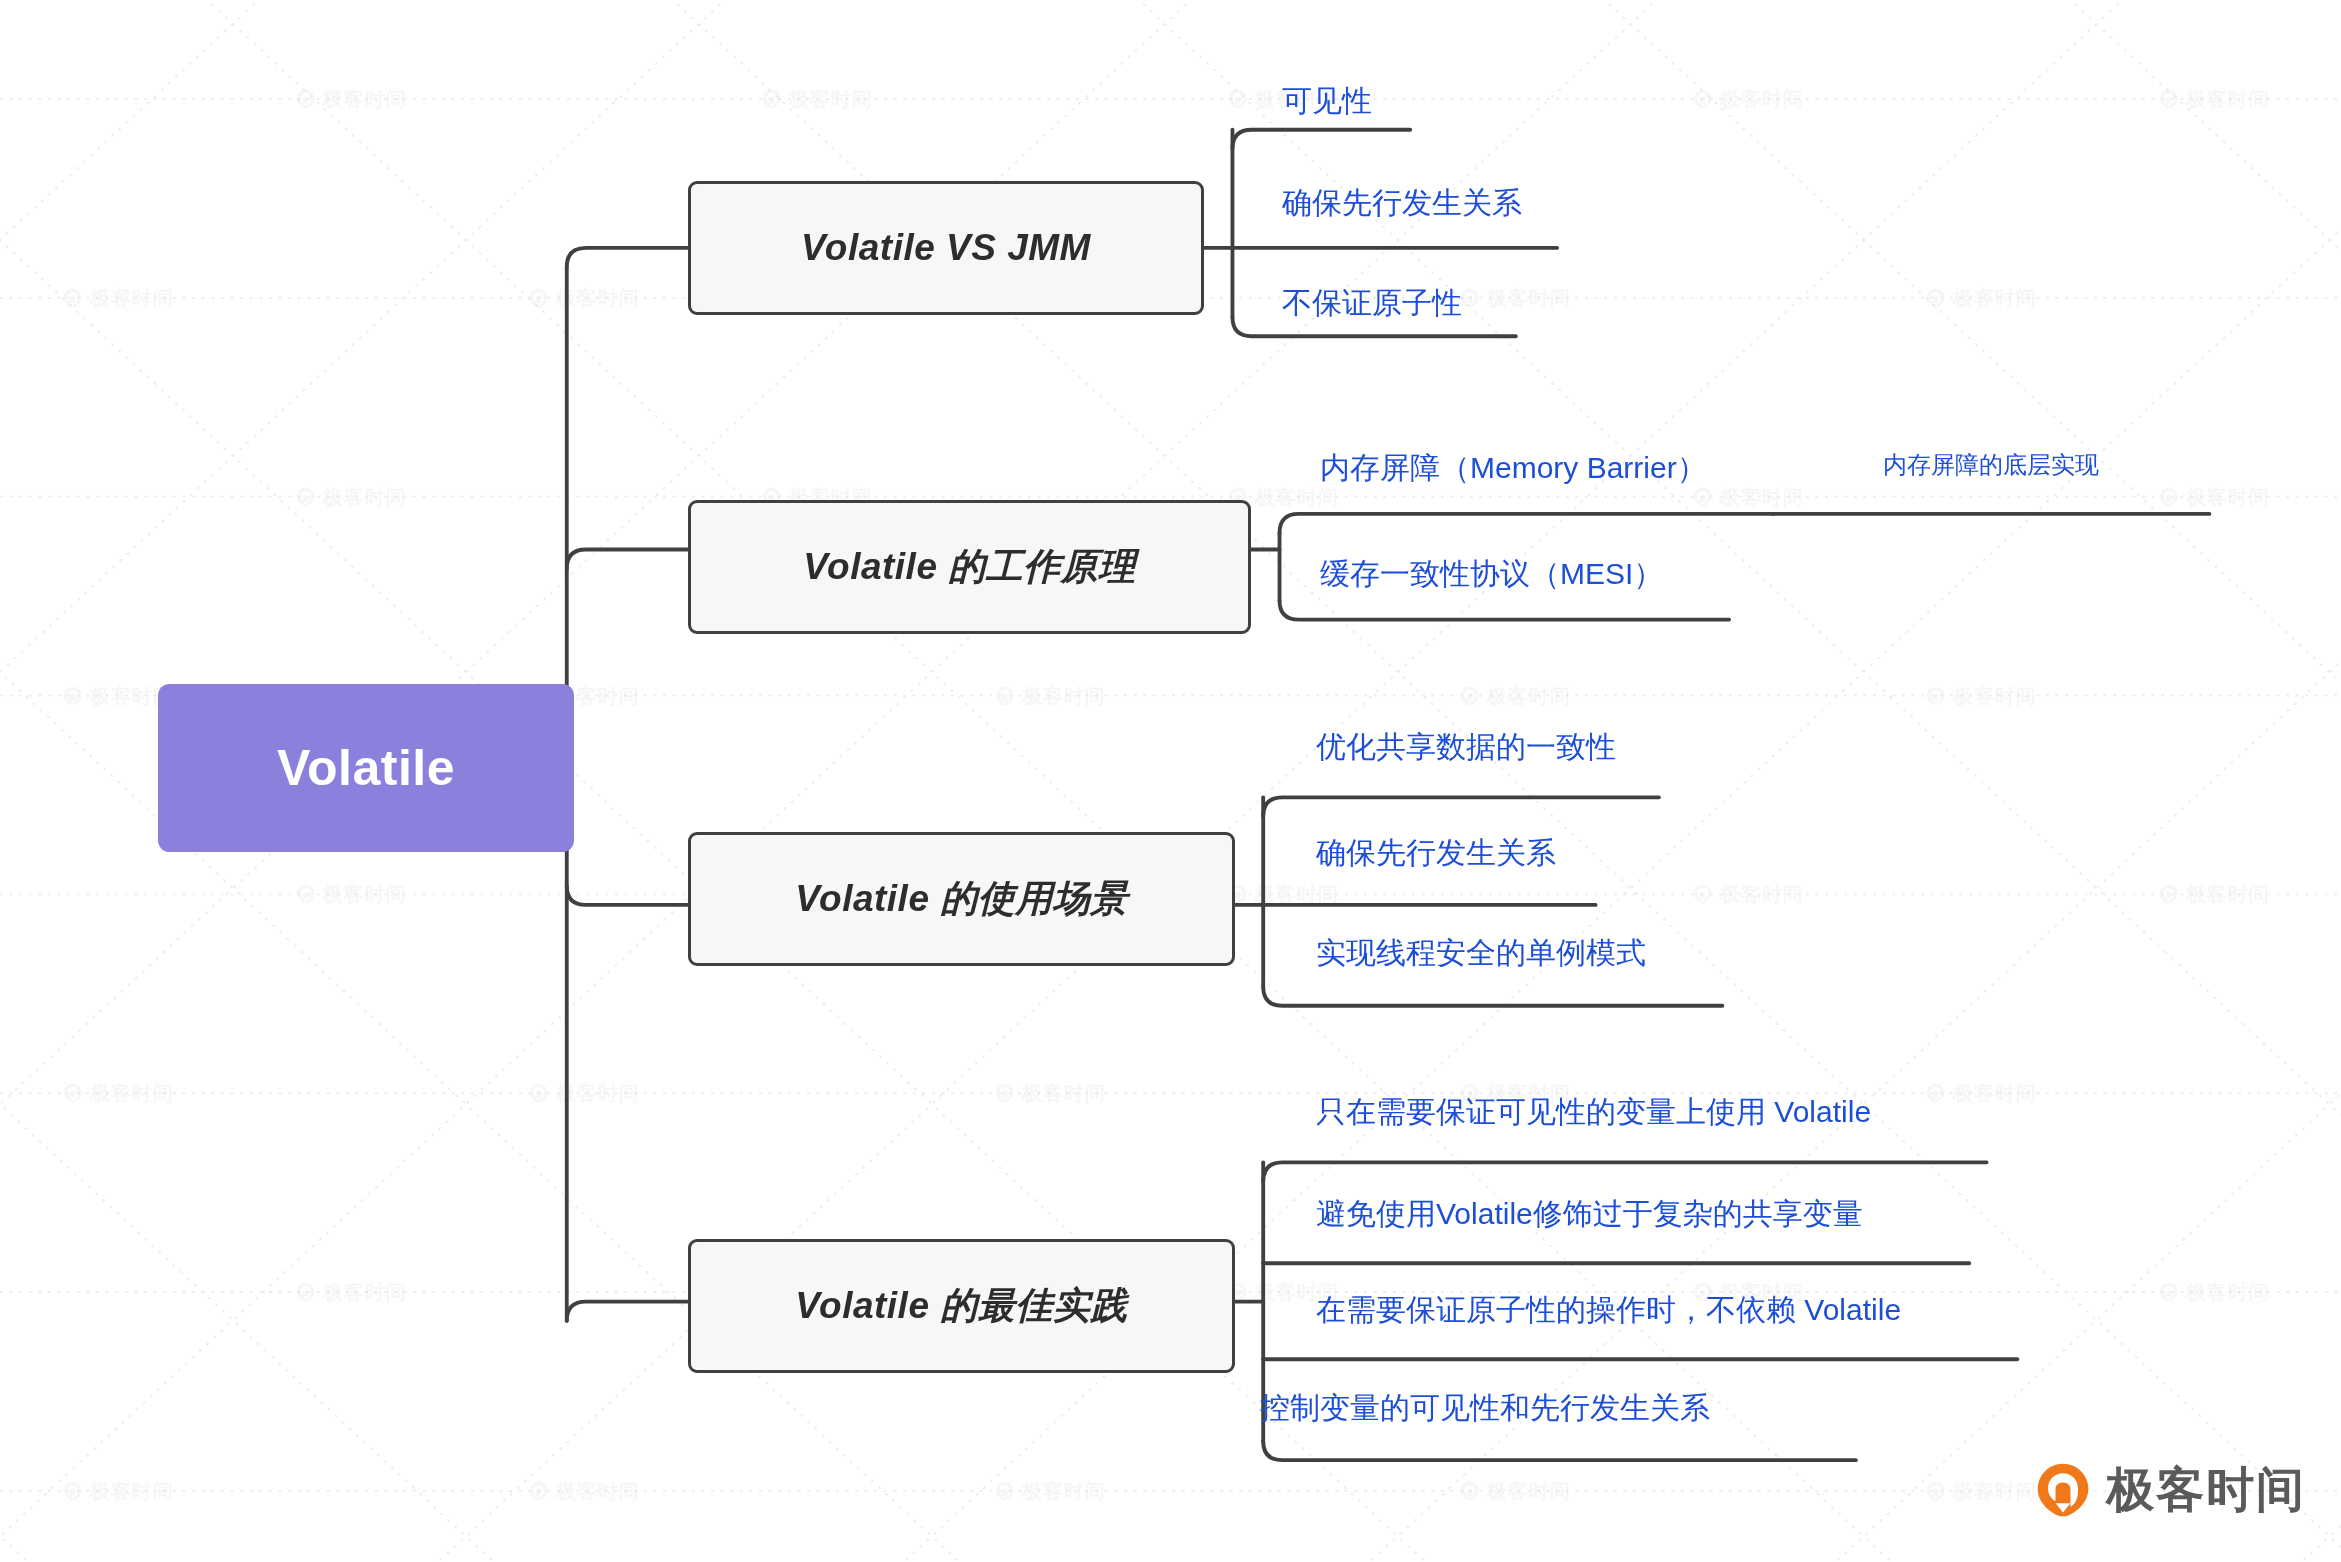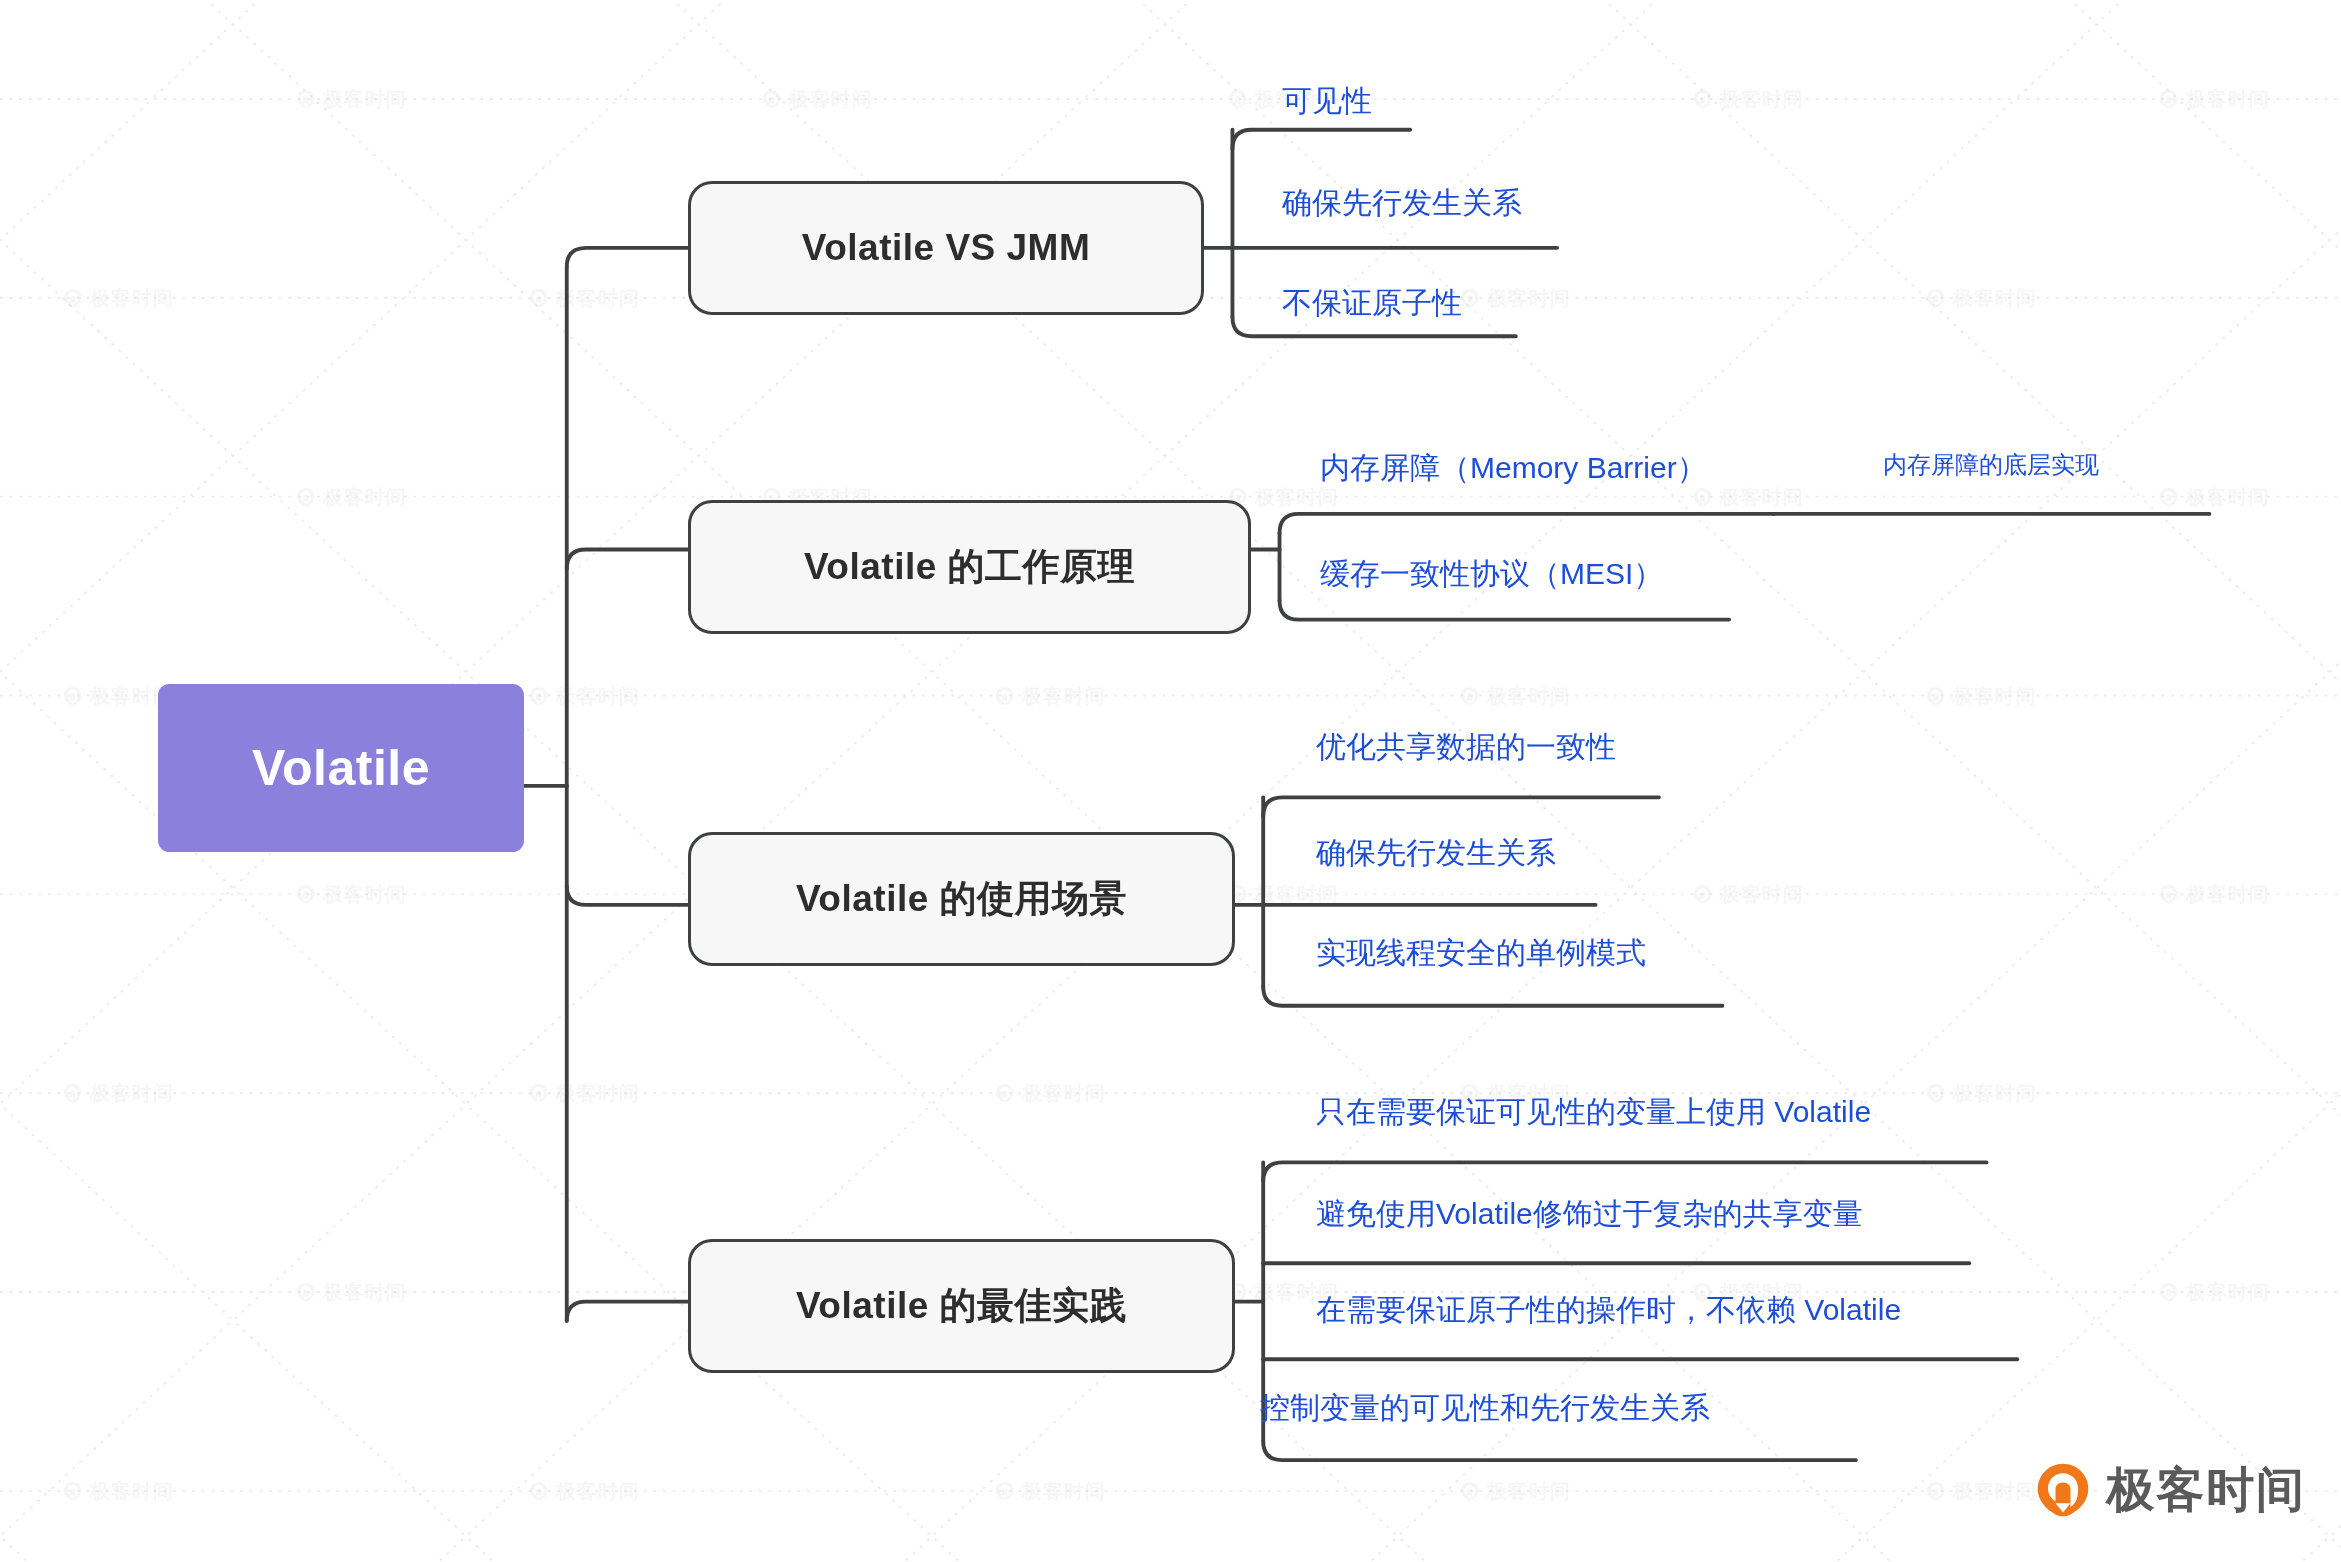--- a/index.html
+++ b/index.html
@@ -68,29 +68,30 @@
     font-weight: bold;
     font-size: 50px;
     letter-spacing: 0.5px;
   }
 
   .node-branch {
     position: absolute;
     z-index: 3;
     background: #f7f7f7;
     border: 3.8px solid #3f4040;
-    border-radius: 24px;
+    border-radius: 9px;
     box-sizing: border-box;
     display: flex;
     align-items: center;
     justify-content: center;
     color: #2d2d2d;
     font-weight: bold;
     font-size: 37px;
     letter-spacing: 0.5px;
+    font-style: italic;
   }
 
   .leaf {
     position: absolute;
     z-index: 3;
     color: #1d4ed8;
     font-size: 30px;
     white-space: nowrap;
     line-height: 1;
   }
@@ -551,21 +552,21 @@
     <g fill="none" stroke="#3f4040" stroke-width="4" stroke-linecap="round" stroke-linejoin="round">
       <path d="M 1285,1355 L 1315,1355"></path>
       <path d="M 1315,1210 L 1315,1500"></path>
       <path d="M 1315,1230 Q 1315,1210 1335,1210 L 2068,1210"></path>
       <path d="M 1315,1315 L 2050,1315"></path>
       <path d="M 1315,1415 L 2100,1415"></path>
       <path d="M 1315,1500 Q 1315,1520 1335,1520 L 1932,1520"></path>
     </g>
   </svg>
 
-  <div class="node-root" style="left:158px; top:684px; width:366px; height:168px;">
+  <div class="node-root" style="left:158px; top:684px; width:416px; height:168px;">
     <span>Volatile</span>
   </div>
 
   <div class="node-branch" style="left:688px; top:181px; width:516px; height:134px;">
     <span>Volatile VS JMM</span>
   </div>
 
   <div class="node-branch" style="left:688px; top:500px; width:563px; height:134px;">
     <span>Volatile 的工作原理</span>
   </div>

